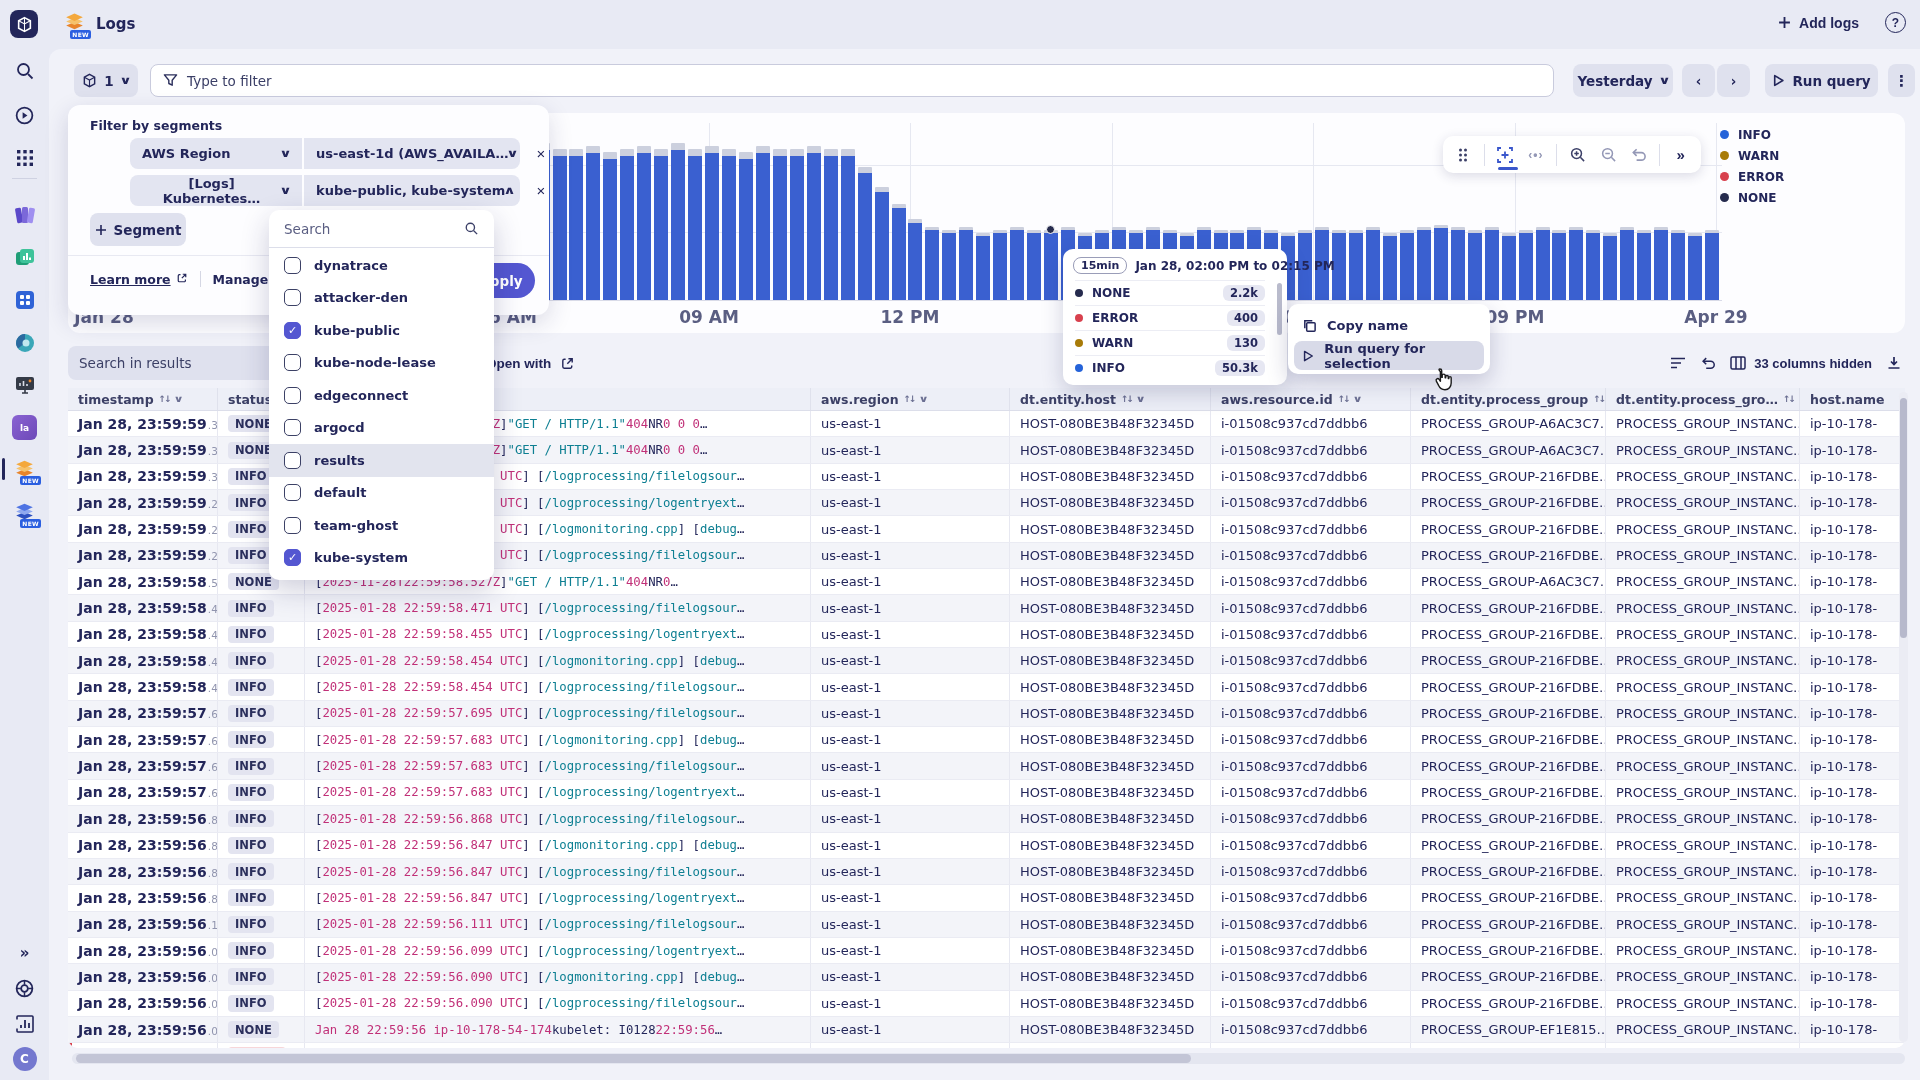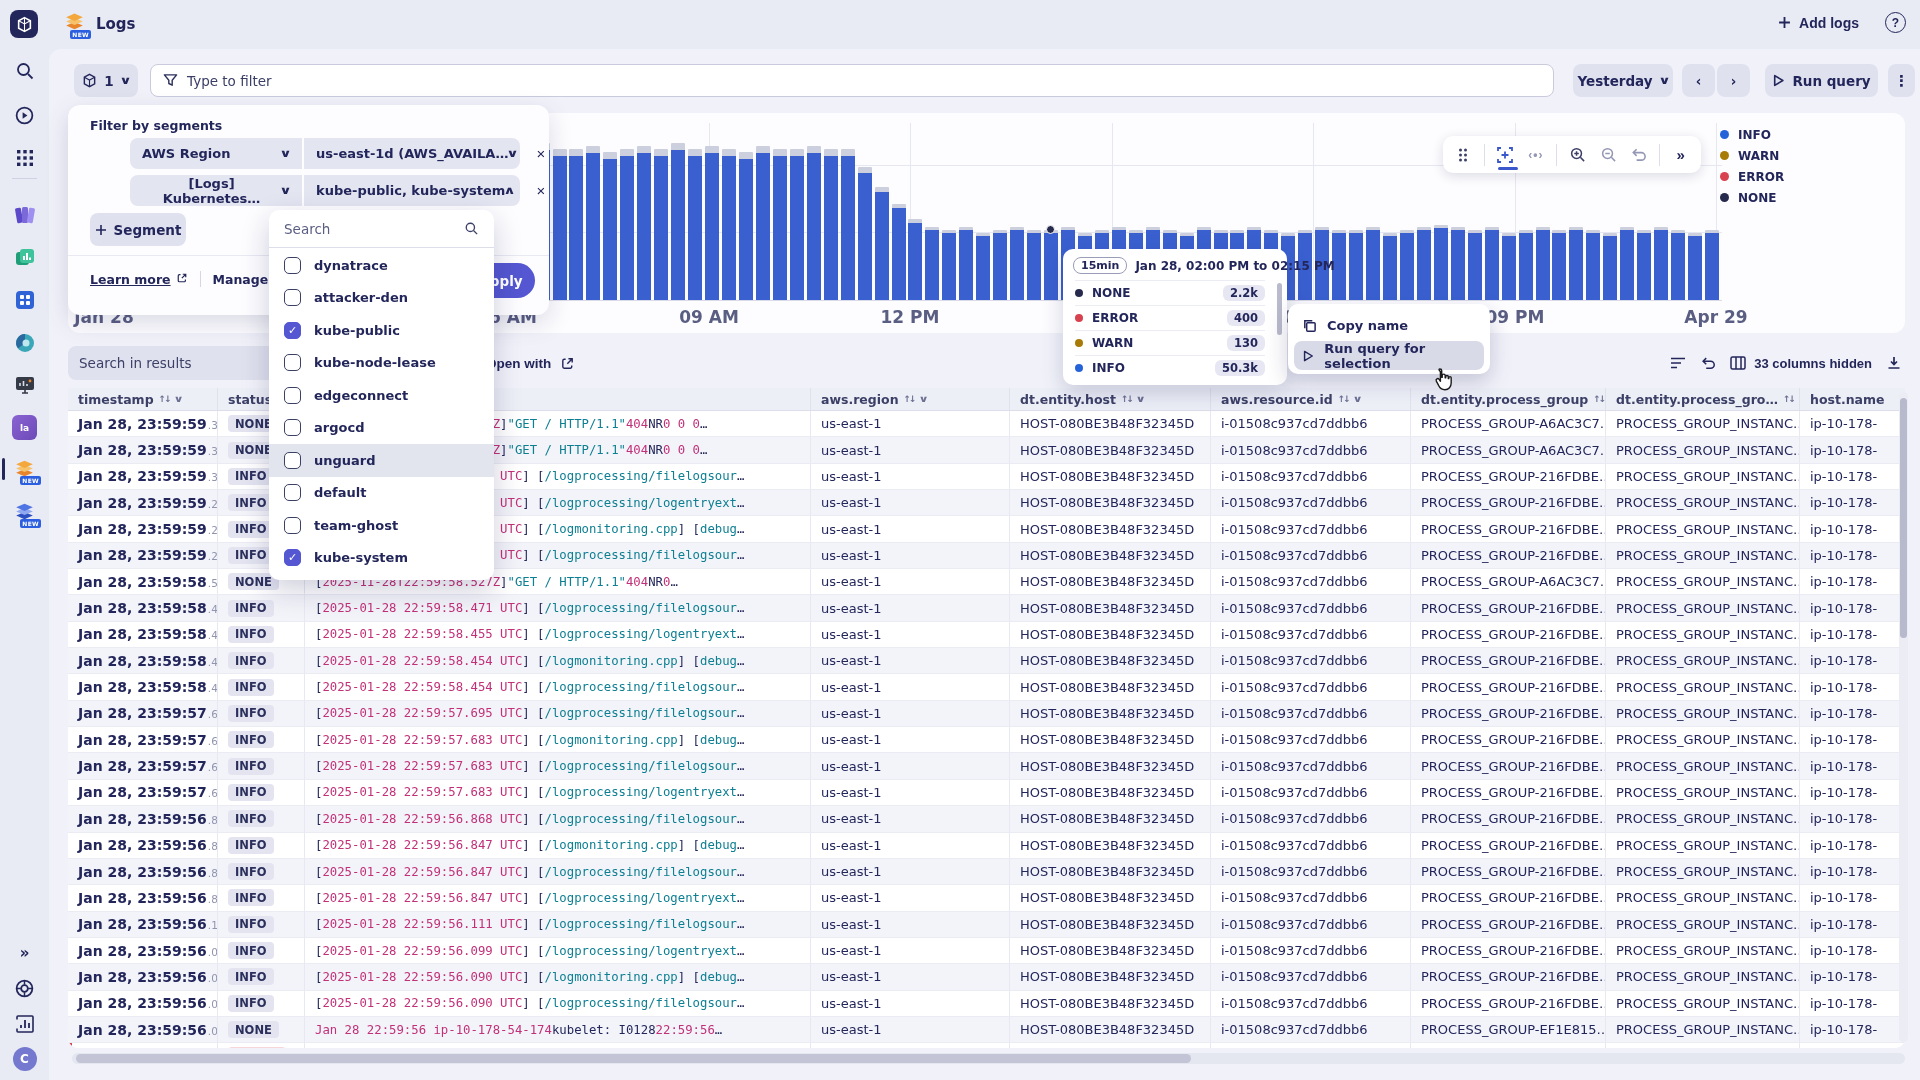--- a/index.html
+++ b/index.html
@@ -1246,21 +1246,21 @@
         <div class="dd-opt">
           <span class="cb"></span>
           <span class="dd-lab">edgeconnect</span>
         </div>
         <div class="dd-opt">
           <span class="cb"></span>
           <span class="dd-lab">argocd</span>
         </div>
         <div class="dd-opt hl">
           <span class="cb"></span>
-          <span class="dd-lab">unguard</span>
+          <span class="dd-lab">results</span>
         </div>
         <div class="dd-opt">
           <span class="cb"></span>
           <span class="dd-lab">default</span>
         </div>
         <div class="dd-opt">
           <span class="cb"></span>
           <span class="dd-lab">team-ghost</span>
         </div>
         <div class="dd-opt">

